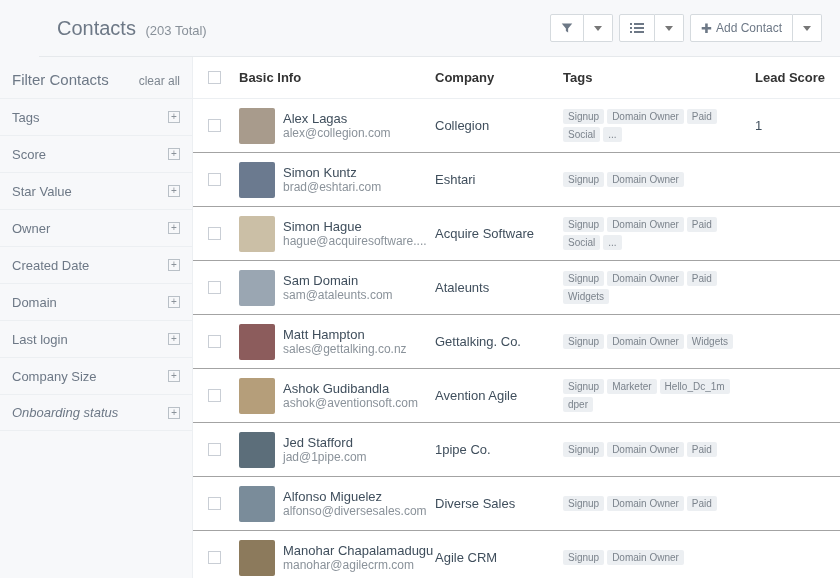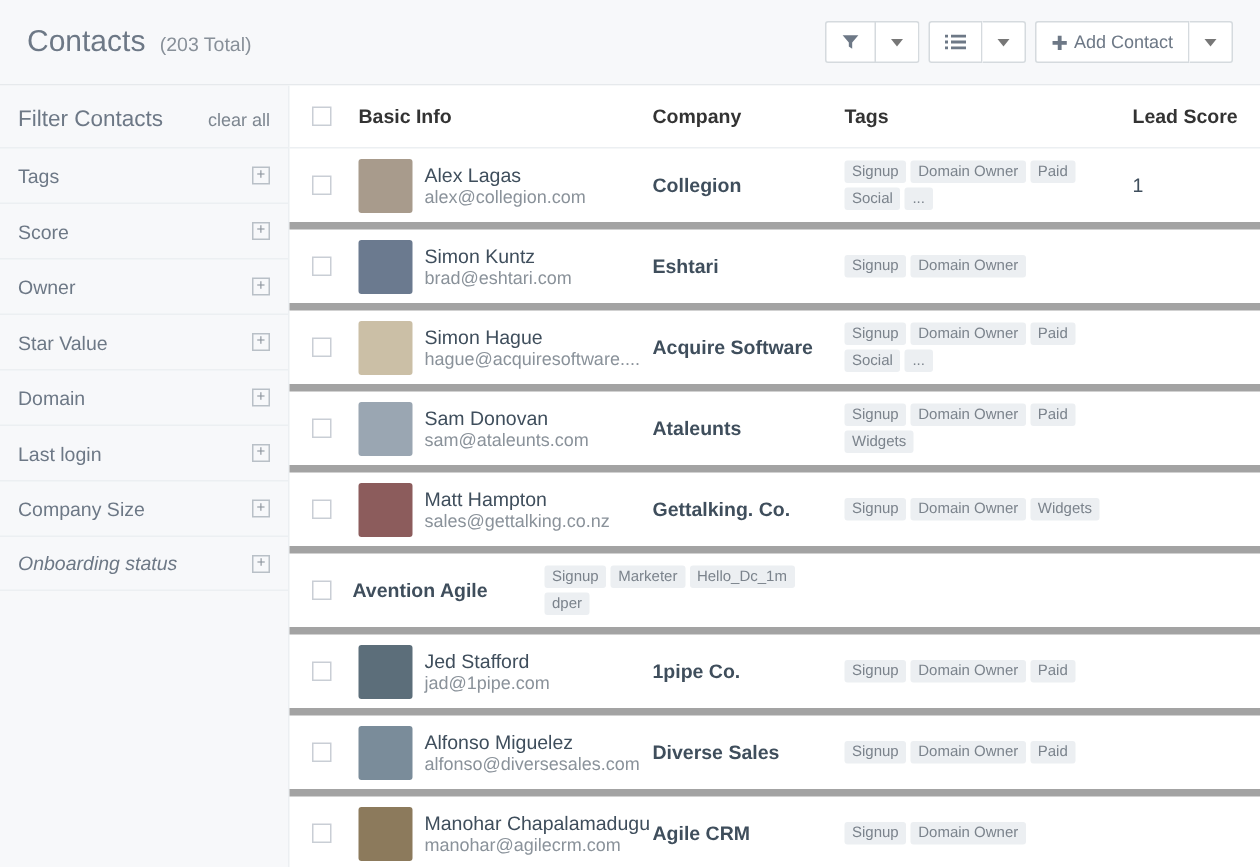--- a/index.html
+++ b/index.html
@@ -1,17 +1,17 @@
 <!DOCTYPE html>
 <html><head>
 <meta charset="utf-8">
 <style>
   * { box-sizing: border-box; margin: 0; padding: 0; }
   body { font-family: "Helvetica Neue", Helvetica, Arial, sans-serif; font-size: 13px; color: #555; background: #f7f8fa; width: 840px; }
-  .topbar { display: flex; align-items: center; padding: 14px 18px 14px 18px; border-bottom: 1px solid #e6e9ec; }
+  .topbar { display: flex; align-items: center; padding: 14px 18px 14px 18px; border-bottom: 1px solid #e6e9ec; margin-left: 39px; }
   .title { font-size: 20px; font-weight: 300; color: #6d7886; }
   .title .count { font-size: 13px; color: #889099; margin-left: 4px; font-weight: 400; }
   .top-actions { margin-left: auto; display: flex; gap: 6px; }
   .btn { background: #fff; border: 1px solid #d5dade; color: #6d7886; font-size: 12px; padding: 6px 10px; border-radius: 2px; display: inline-flex; align-items: center; justify-content: center; cursor: pointer; height: 28px; }
   .btn-group { display: inline-flex; }
   .btn-group .btn { border-radius: 0; }
   .btn-group .btn:first-child { border-radius: 2px 0 0 2px; }
   .btn-group .btn:last-child { border-radius: 0 2px 2px 0; border-left: none; }
   .caret { display:inline-block; width:0; height:0; border-left:4px solid transparent; border-right:4px solid transparent; border-top:5px solid #777; }
   .plus { font-size: 13px; margin-right: 4px; }
@@ -29,26 +29,26 @@
   .expand::before { content: "+"; }
 
   .main { flex: 1; background: #fff; border-left: 1px solid #eceff2; }
   .thead { display: flex; align-items: center; height: 42px; border-bottom: 1px solid #eceff2; font-size: 13px; color: #333; font-weight: 600; }
   .col-check { width: 42px; display:flex; align-items:center; justify-content:center; }
   .col-basic { width: 200px; padding-left: 4px; }
   .col-company { width: 128px; }
   .col-tags { width: 192px; }
   .col-score { flex: 1; text-align: left; padding-right: 14px; }
 
-  .row { display: flex; align-items: center; min-height: 54px; border-bottom: 5px solid #a3a3a3; padding: 6px 0; }
+  .row { display: flex; align-items: center; min-height: 54px; border-bottom: 1px solid #a3a3a3; padding: 6px 0; }
   .avatar { width: 36px; height: 36px; background: #c9ced5; margin-right: 8px; border-radius: 2px; display:inline-block; }
   .basic-wrap { display: flex; align-items: center; }
   .basic-text .name { color: #3f4e5c; font-size: 13px; }
   .basic-text .email { color: #8a929a; font-size: 12px; }
-  .company { color: #3f4e5c; font-size: 13px; font-weight: bold; }
+  .company { color: #3f4e5c; font-size: 13px; }
   .tags { display: flex; flex-wrap: wrap; gap: 3px; }
   .tag { background: #eceff2; color: #7b838c; font-size: 10px; padding: 2px 5px; border-radius: 2px; white-space: nowrap; }
   .score { color: #3f4e5c; }
 
   input[type=checkbox] { width: 13px; height: 13px; border: 1px solid #c9ced5; appearance: none; background: #fff; cursor: pointer; }
 
   
   .a0{background:#a89b8c;} .a1{background:#6b7a8f;} .a2{background:#cbbfa6;} .a3{background:#9aa6b2;}
   .a4{background:#8c5c5c;} .a5{background:#b59e7a;} .a6{background:#5c6e7a;} .a7{background:#7a8c9a;}
   .a8{background:#8c7a5c;}
@@ -112,25 +112,29 @@
     <div id="filter-list">
         <div class="filter-item">
           <span>Tags</span>
           <span class="expand"></span>
         </div>
         <div class="filter-item">
           <span>Score</span>
           <span class="expand"></span>
         </div>
         <div class="filter-item">
+          <span>Star Value</span>
+          <span class="expand"></span>
+        </div>
+        <div class="filter-item">
           <span>Owner</span>
           <span class="expand"></span>
         </div>
         <div class="filter-item">
-          <span>Star Value</span>
+          <span>Created Date</span>
           <span class="expand"></span>
         </div>
         <div class="filter-item">
           <span>Domain</span>
           <span class="expand"></span>
         </div>
         <div class="filter-item">
           <span>Last login</span>
           <span class="expand"></span>
         </div>
@@ -229,21 +233,21 @@
           <div class="col-score score"></div>
         </div>
         <div class="row">
           <div class="col-check">
             <input type="checkbox" style="">
           </div>
           <div class="col-basic">
             <div class="basic-wrap">
               <span class="avatar a3"></span>
               <div class="basic-text">
-                <div class="name">Sam Donovan</div>
+                <div class="name">Sam Domain</div>
                 <div class="email">sam@ataleunts.com</div>
               </div>
             </div>
           </div>
           <div class="col-company company">Ataleunts</div>
           <div class="col-tags">
             <div class="tags">
               <span class="tag">Signup</span>
               <span class="tag">Domain Owner</span>
               <span class="tag">Paid</span>
@@ -271,20 +275,29 @@
               <span class="tag">Signup</span>
               <span class="tag">Domain Owner</span>
               <span class="tag">Widgets</span>
             </div>
           </div>
           <div class="col-score score"></div>
         </div>
         <div class="row">
           <div class="col-check">
             <input type="checkbox" style="">
+          </div>
+          <div class="col-basic">
+            <div class="basic-wrap">
+              <span class="avatar a5"></span>
+              <div class="basic-text">
+                <div class="name">Ashok Gudibandla</div>
+                <div class="email">ashok@aventionsoft.com</div>
+              </div>
+            </div>
           </div>
           <div class="col-company company">Avention Agile</div>
           <div class="col-tags">
             <div class="tags">
               <span class="tag">Signup</span>
               <span class="tag">Marketer</span>
               <span class="tag">Hello_Dc_1m</span>
               <span class="tag">dper</span>
             </div>
           </div>

